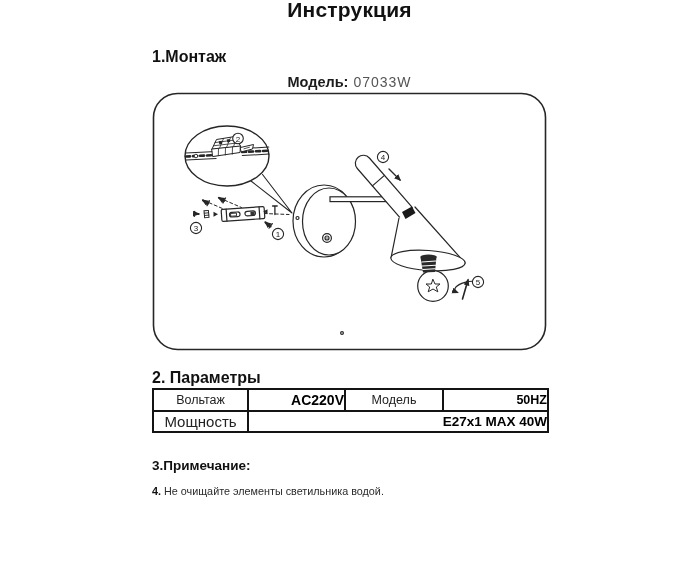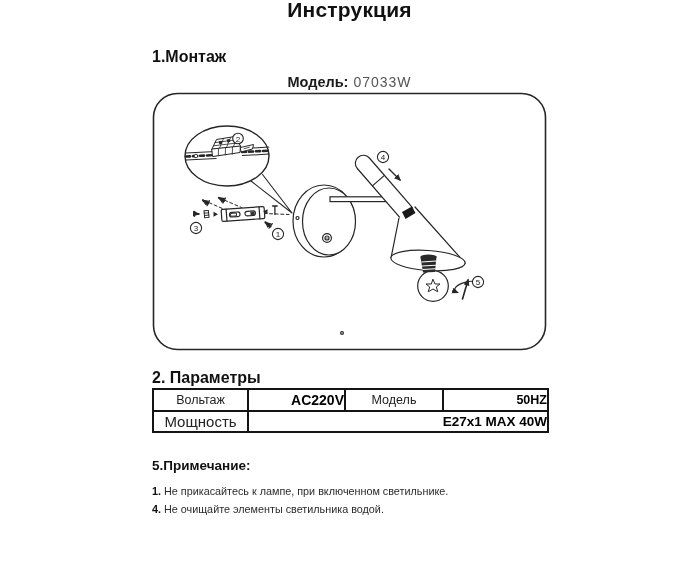--- a/index.html
+++ b/index.html
@@ -215,21 +215,20 @@
           <td class="lbl">Модель</td>
           <td class="val">50HZ</td>
         </tr>
         <tr>
           <td class="lbl lbl2">Мощность</td>
           <td class="val val-med" colspan="3">E27x1 MAX 40W</td>
         </tr>
       </tbody>
     </table>
 
-    <h2 class="sec-h h-notes">5.Примечание:</h2>
+    <h2 class="sec-h h-notes">3.Примечание:</h2>
 
     <div class="notes">
-      <p class="note"><b>1.</b><span>Не прикасайтесь к лампе, при включенном светильнике.</span></p>
       <p class="note"><b>4.</b><span>Не очищайте элементы светильника водой.</span></p>
     </div>
 
   </div>
 </div>
 
 </body></html>

